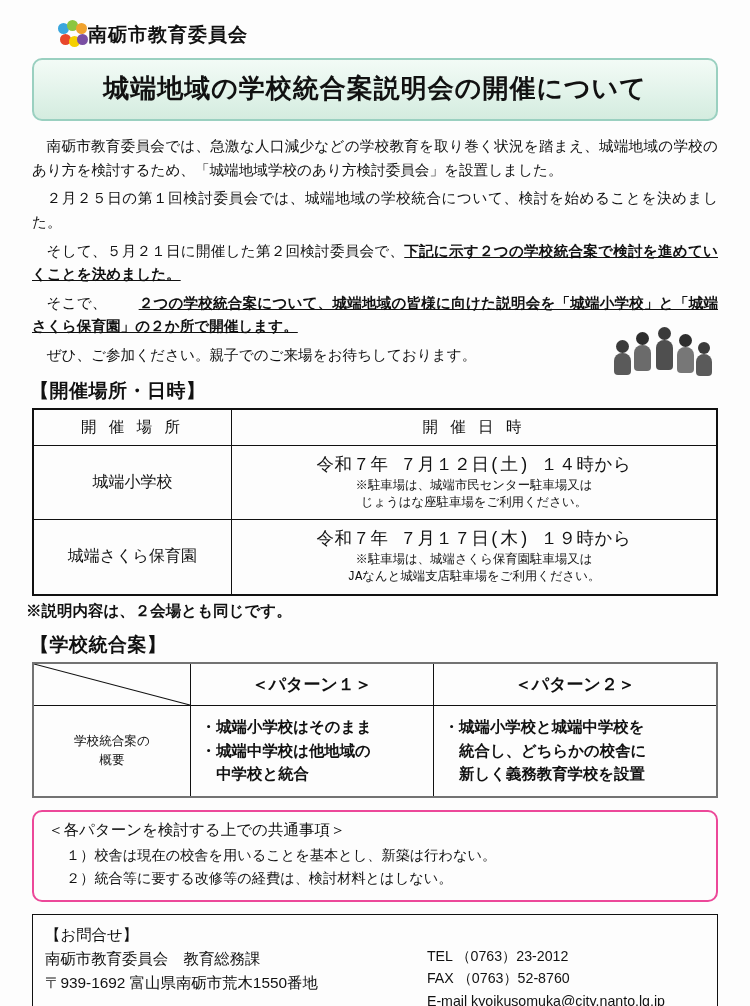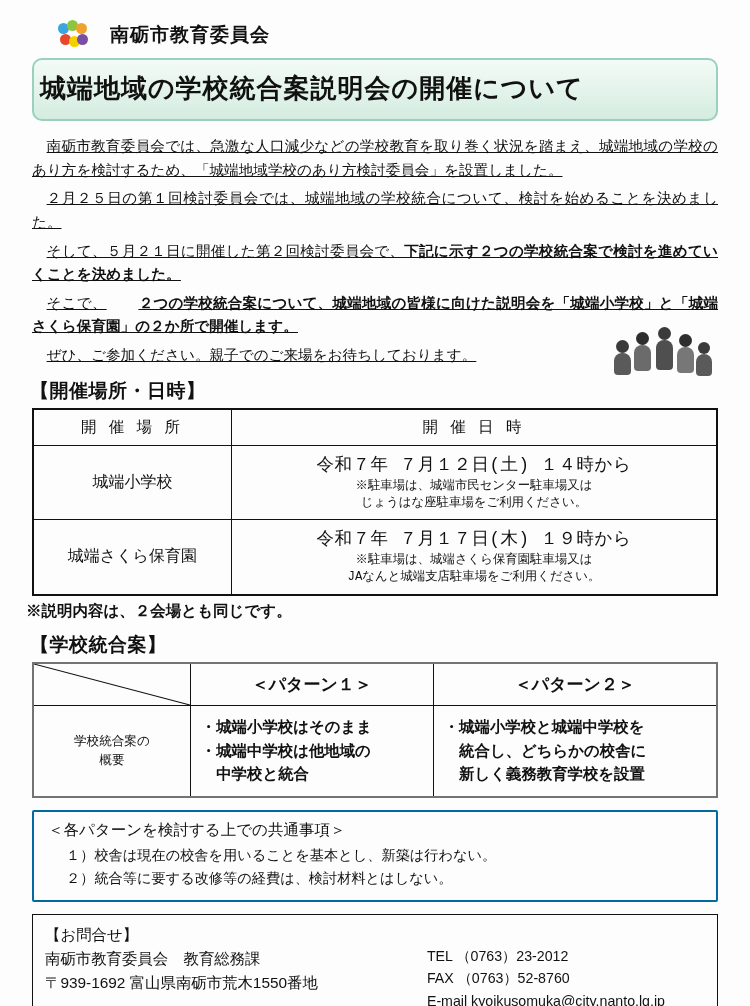--- a/index.html
+++ b/index.html
@@ -16,21 +16,21 @@
     position: relative;
     width: 750px;
     height: 1006px;
     background: #fdfdfd;
     padding: 14px 26px 0 26px;
   }
   
   .logo-row {
     display: flex;
     align-items: center;
-    gap: 22px;
+    gap: 0;
     margin: 6px 0 8px 32px;
   }
   .logo-mark {
     position: relative;
     width: 30px; height: 30px;
     flex: 0 0 30px;
   }
   .logo-mark i {
     position: absolute;
     width: 11px; height: 11px;
@@ -47,29 +47,30 @@
     font-size: 19px;
     font-weight: bold;
     letter-spacing: 1px;
   }
   
   .title-band {
     margin: 0 6px 14px 6px;
     border: 2px solid #9ad0c0;
     border-radius: 10px;
     background: linear-gradient(to bottom, #f3fbf6 0%, #e2f3ea 55%, #d4ecdf 100%);
+    text-align: center;
     padding: 11px 6px 13px 6px;
   }
   .title-band .t {
     font-size: 26px;
     font-weight: bold;
     letter-spacing: 1px;
   }
   
-  .body-text { margin: 0 6px; text-decoration: underline; }
+  .body-text { margin: 0 6px; }
   .body-text p {
     margin: 0 0 5px 0;
     font-size: 14.6px;
     line-height: 1.62;
     text-align: justify;
     text-indent: 1em;
   }
   .u { text-decoration: underline; font-weight: bold; }
   .u2 { text-decoration: underline; font-weight: bold; margin-left: 32px; }
   
@@ -160,22 +161,22 @@
   .plan-body {
     font-size: 15.4px;
     font-weight: bold;
     line-height: 1.55;
     padding: 9px 8px 10px 10px;
   }
   .plan-body div { white-space: pre-line; }
   
   .notes-box {
     margin: 12px 6px 0 6px;
-    border: 2px solid #0369a1;
-    border-radius: 2px;
+    border: 2px solid #ec4899;
+    border-radius: 10px;
     padding: 8px 12px 10px 14px;
   }
   .notes-title { font-size: 15.5px; margin-bottom: 3px; }
   .notes-box ol {
     margin: 0; padding: 0; list-style: none;
   }
   .notes-box li {
     font-size: 14.2px;
     line-height: 1.6;
     padding-left: 18px;

